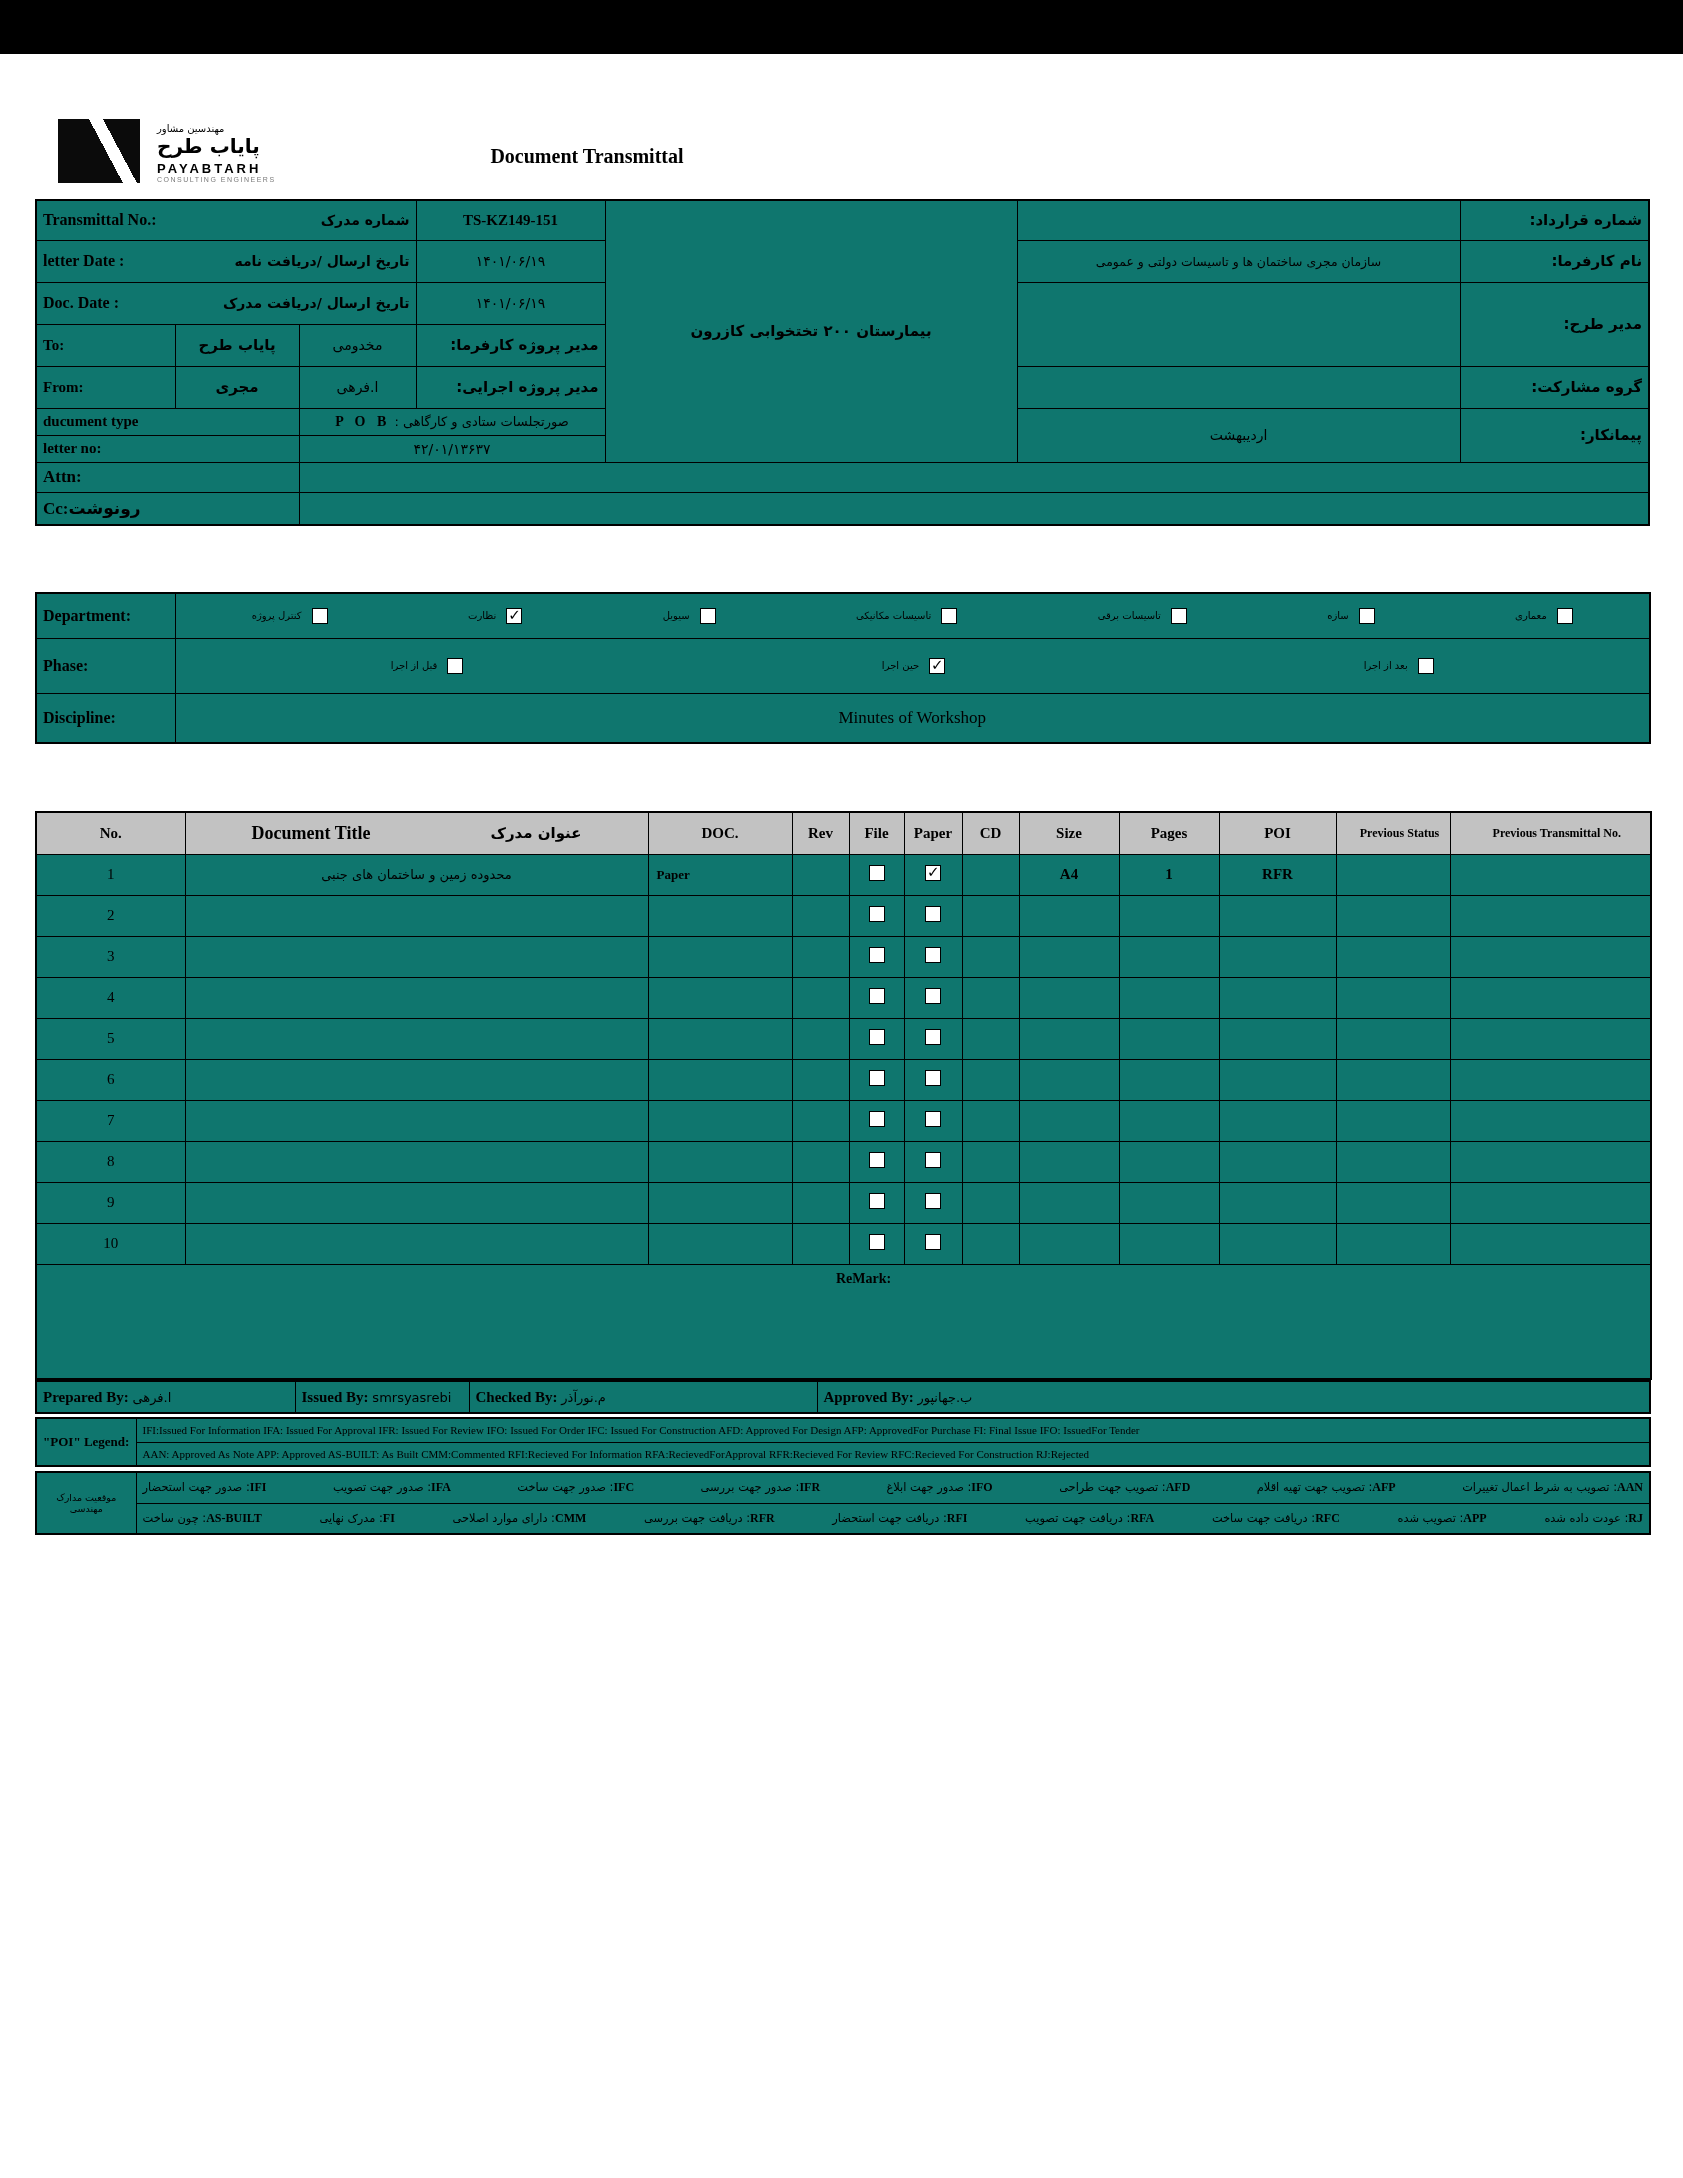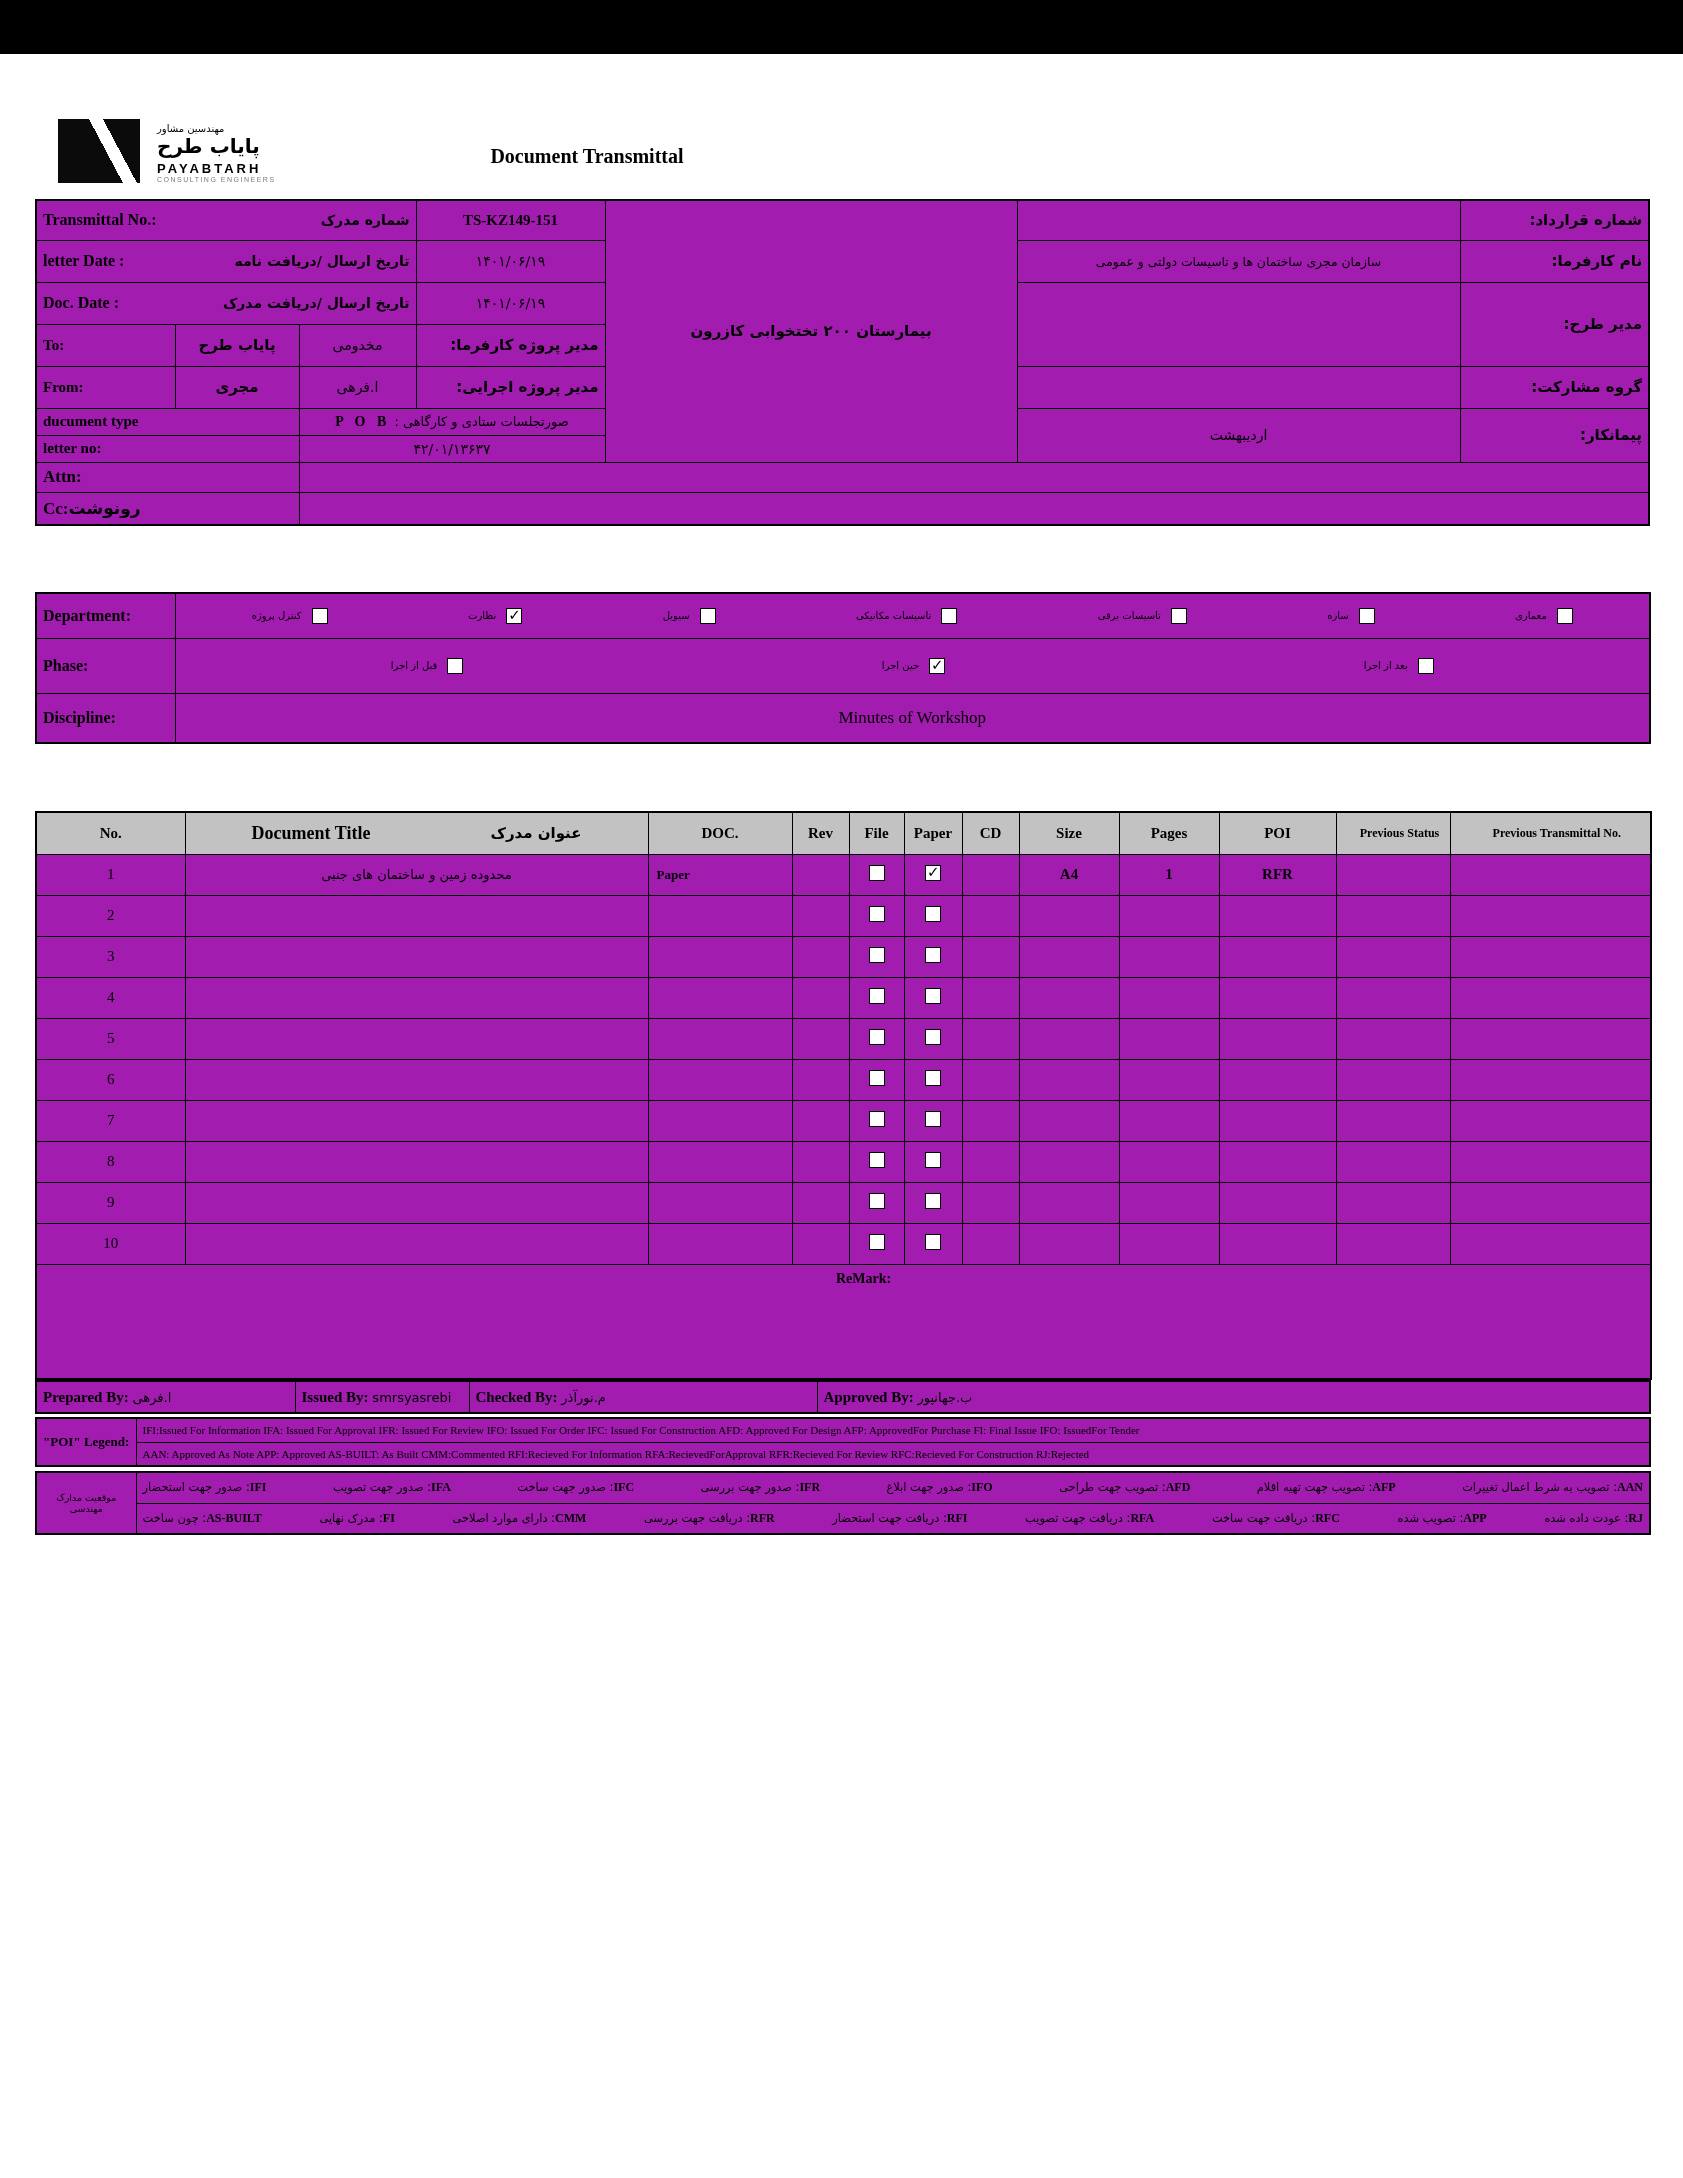--- a/index.html
+++ b/index.html
@@ -20,21 +20,21 @@
   .logo-text { display:flex; flex-direction:column; align-items:flex-start; padding-top:2px; }
   .logo-fa-tag { font-family:"DejaVu Sans",sans-serif; font-size:10px; direction:rtl; }
   .logo-fa { font-family:"DejaVu Sans",sans-serif; font-size:20px; font-weight:bold; direction:rtl; }
   .logo-en { font-family:"Liberation Sans",sans-serif; font-size:13px; font-weight:bold; letter-spacing:3px; margin-top:3px; }
   .logo-en-sub { font-family:"Liberation Sans",sans-serif; font-size:7px; color:#7a7a7a; letter-spacing:1.5px; }
 
   .doc-title { position:absolute; top:145px; left:0; width:1174px; text-align:center;
                font-size:20px; font-weight:bold; }
 
   
-  table { border-collapse:collapse; table-layout:fixed; background:#a21caf; }
+  table { border-collapse:collapse; table-layout:fixed; background:#0f766e; }
   td { border:1.6px solid #000; vertical-align:middle; overflow:hidden; padding:0 6px; }
   .info-table, .class-table, .doc-table, .sig-table, .leg-table { border:2.5px solid #000; width:1614px; }
 
   .fa { direction:rtl; font-family:"DejaVu Sans","Liberation Serif",sans-serif; }
 
   
   .info-table { position:absolute; top:199px; left:35px; }
   .cell-dual { display:flex; justify-content:space-between; align-items:center; }
   .cell-dual .lab-en { font-weight:bold; font-size:16px; white-space:nowrap; }
   .cell-dual .lab-fa { font-weight:bold; font-size:14px; direction:rtl; font-family:"DejaVu Sans",sans-serif; white-space:nowrap; }

